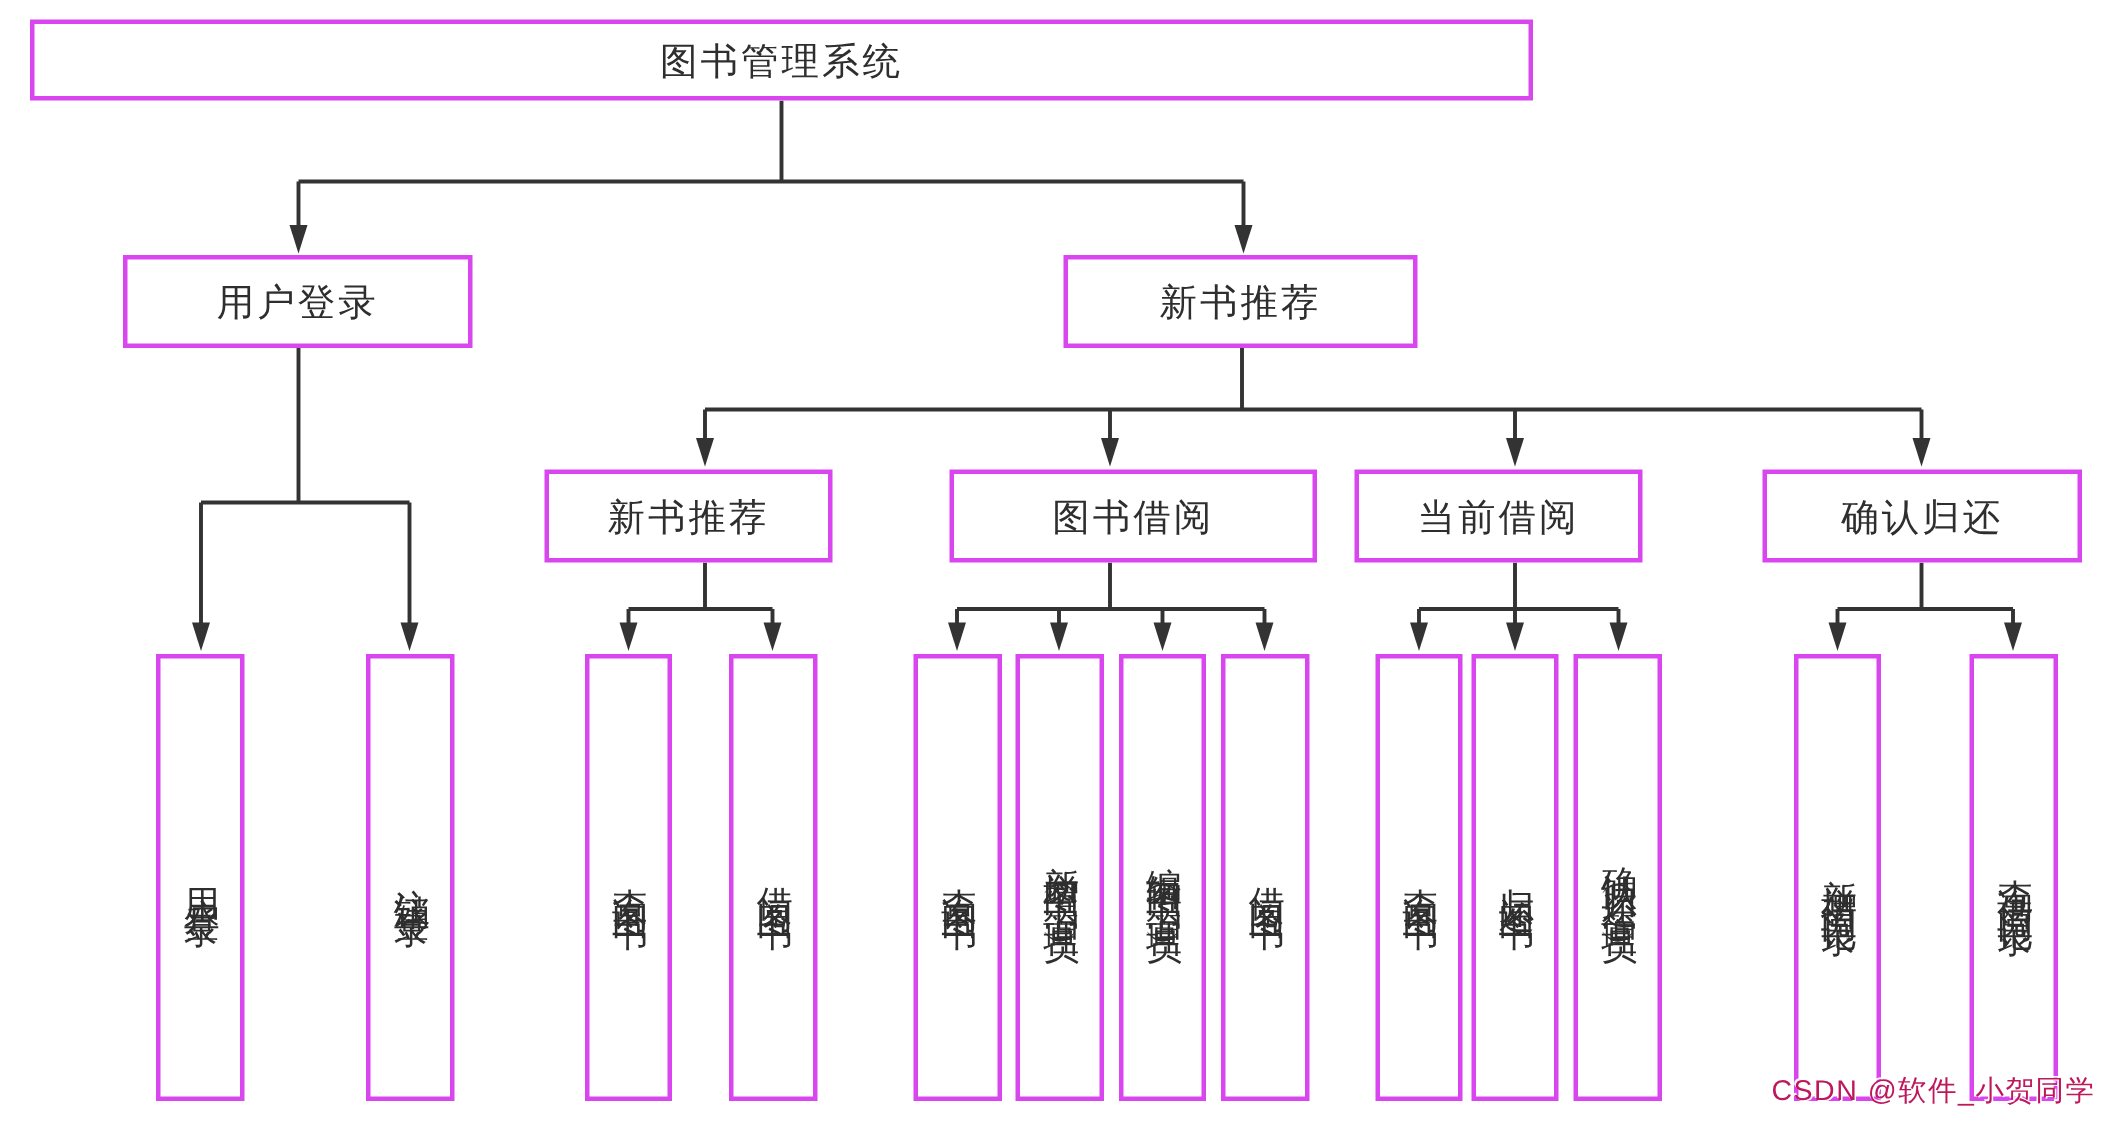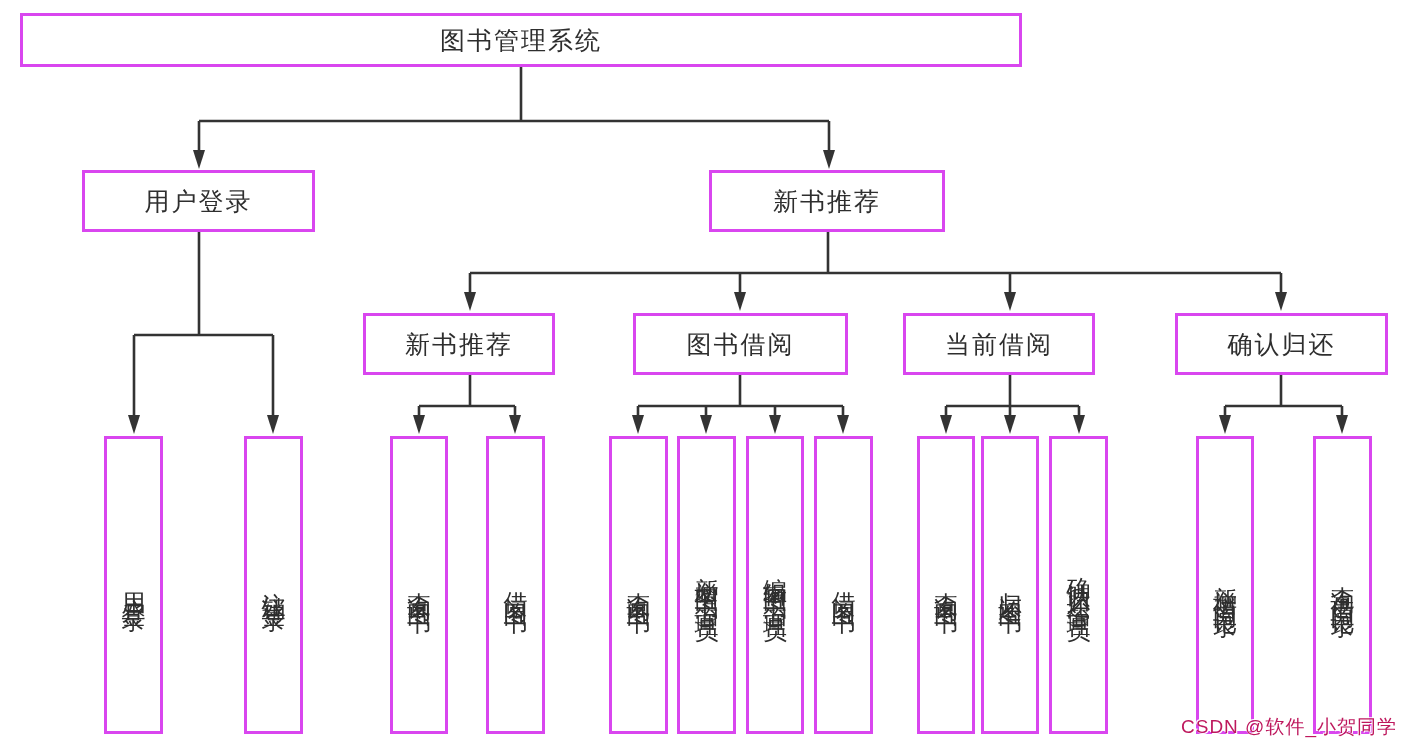--- a/index.html
+++ b/index.html
@@ -80,21 +80,21 @@
       <polygon points="1336,415 1348,415 1342,434"></polygon>
     </g>
   </svg>
 
   <div class="box h" style="left:20px; top:13px; width:1002px; height:54px;">图书管理系统</div>
 
   <div class="box h" style="left:82px; top:170px; width:233px; height:62px;">用户登录</div>
   <div class="box h" style="left:709px; top:170px; width:236px; height:62px;">新书推荐</div>
 
   <div class="box h" style="left:363px; top:313px; width:192px; height:62px;">新书推荐</div>
-  <div class="box h" style="left:633px; top:313px; width:215px; height:62px;">图书借阅</div>
+  <div class="box h" style="left:633px; top:313px; width:245px; height:62px;">图书借阅</div>
   <div class="box h" style="left:903px; top:313px; width:192px; height:62px;">当前借阅</div>
   <div class="box h" style="left:1175px; top:313px; width:213px; height:62px;">确认归还</div>
 
   <div class="box v" style="left:104px; top:436px; width:59px; height:298px;">用户登录</div>
   <div class="box v" style="left:244px; top:436px; width:59px; height:298px;">注销登录</div>
 
   <div class="box v" style="left:390px; top:436px; width:58px; height:298px;">查询图书</div>
   <div class="box v" style="left:486px; top:436px; width:59px; height:298px;">借阅图书</div>
 
   <div class="box v" style="left:609px; top:436px; width:59px; height:298px;">查询图书</div>

